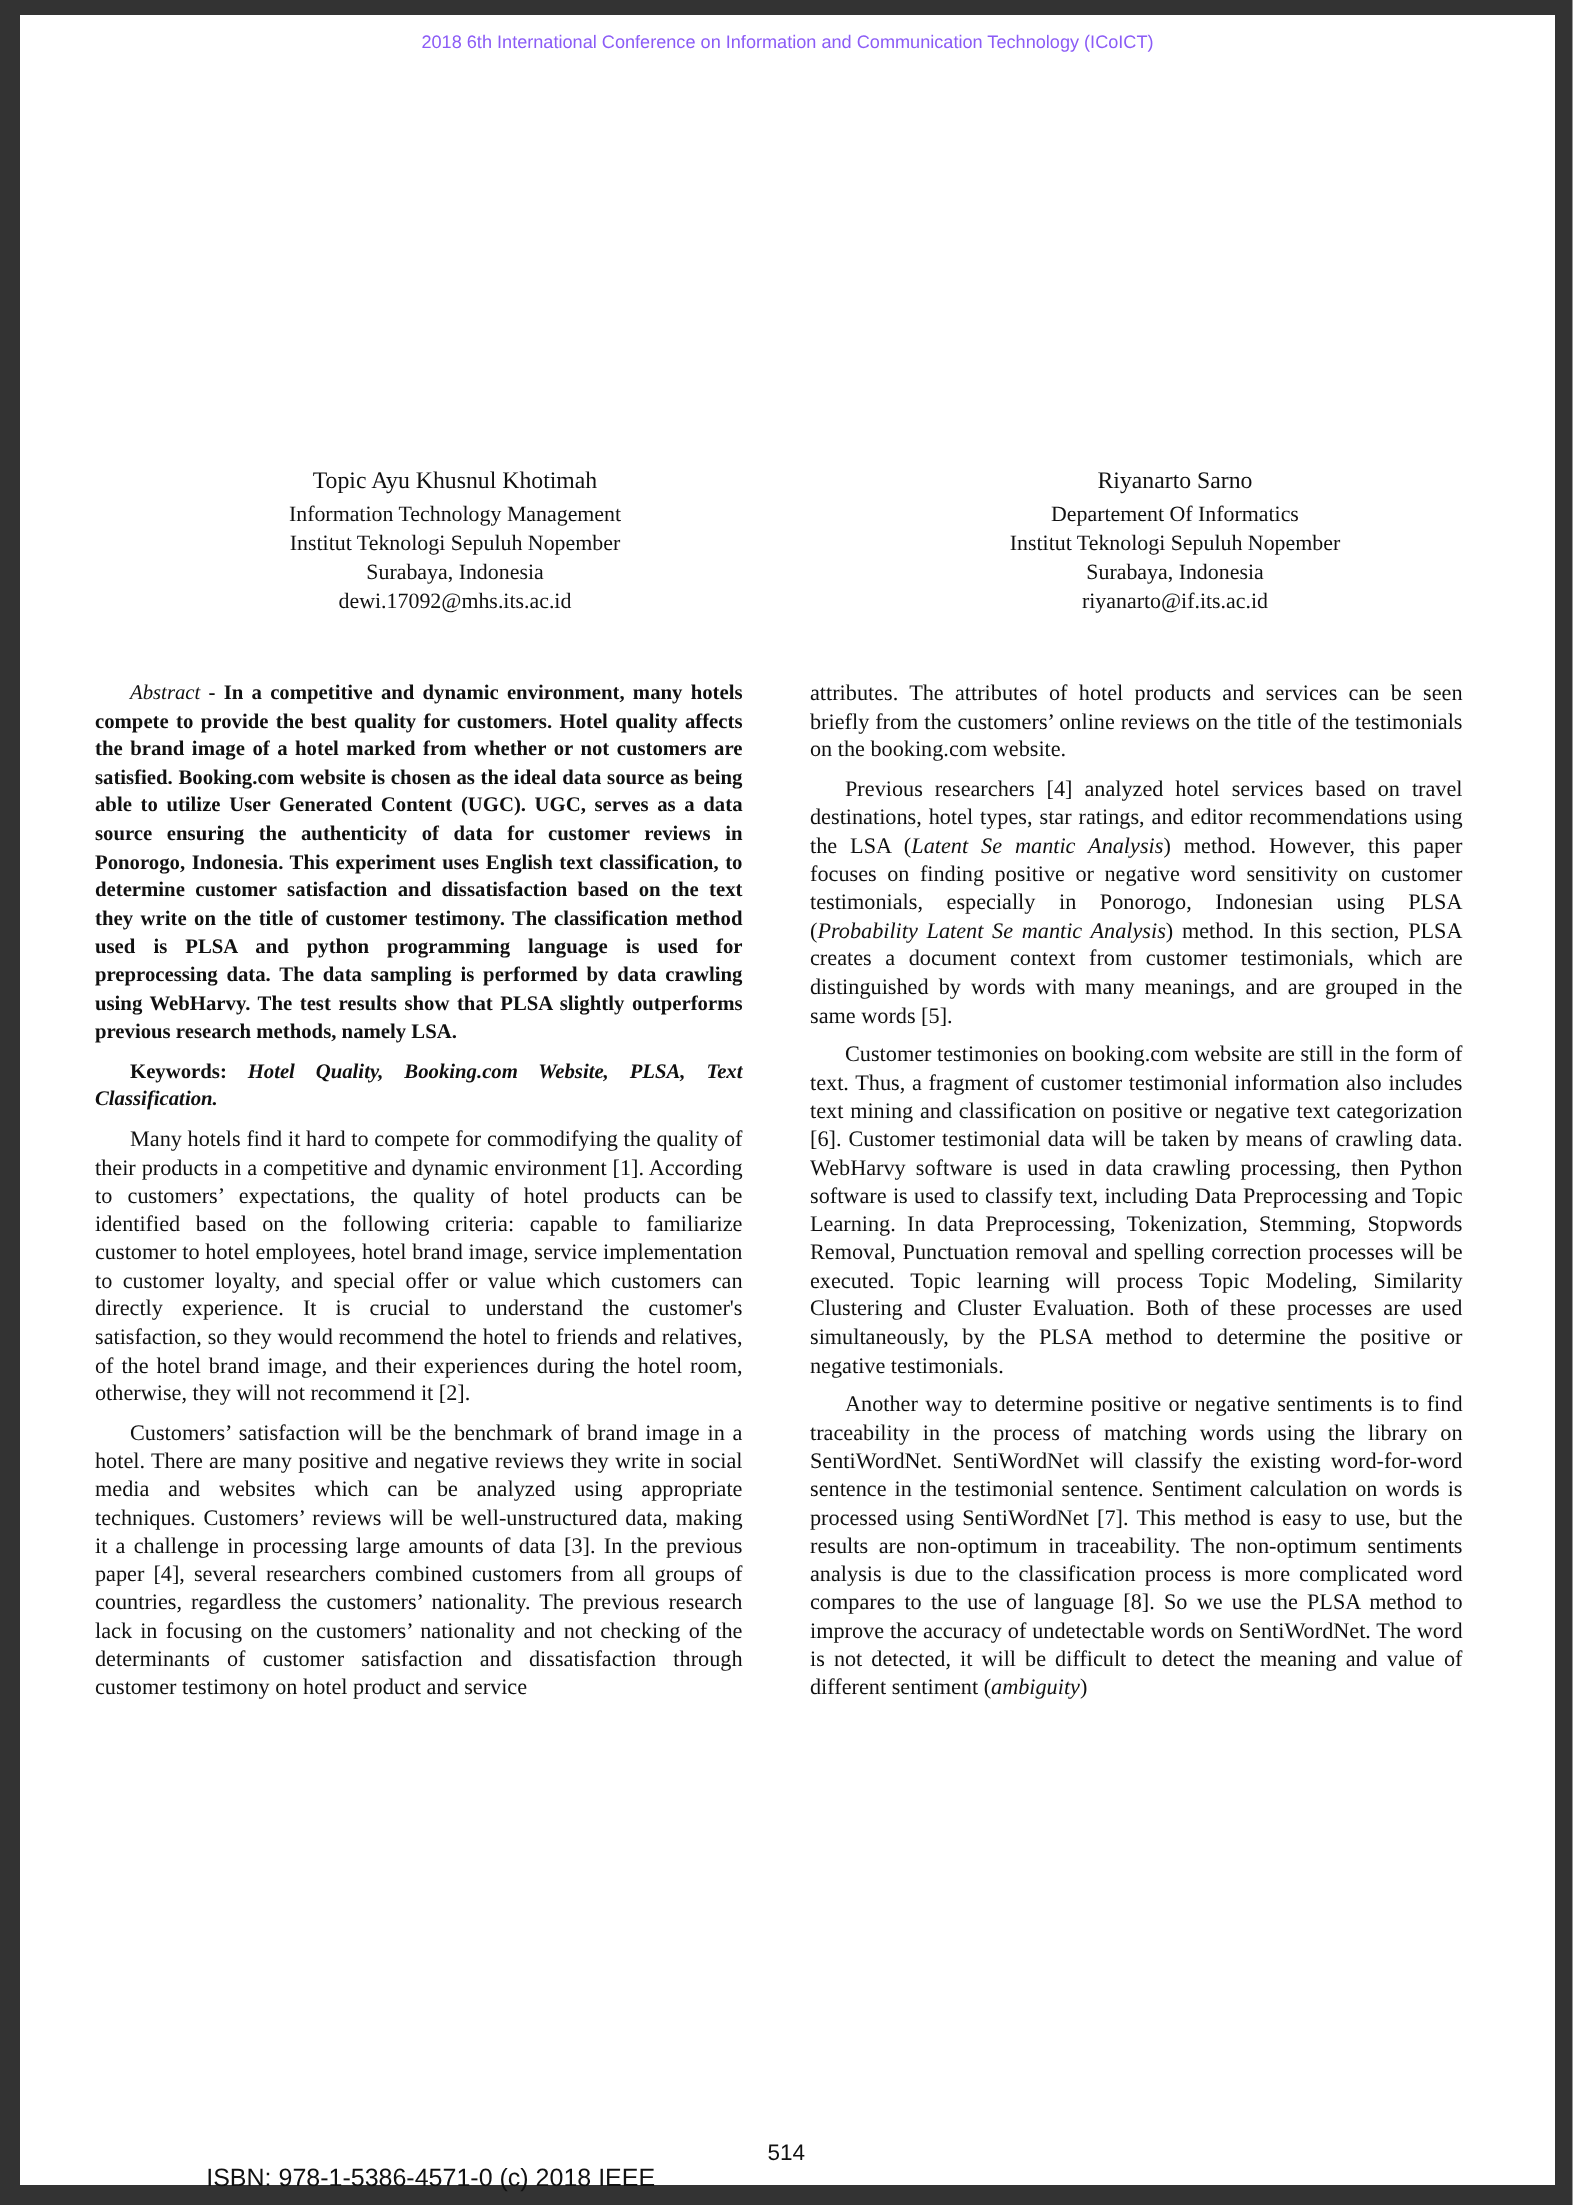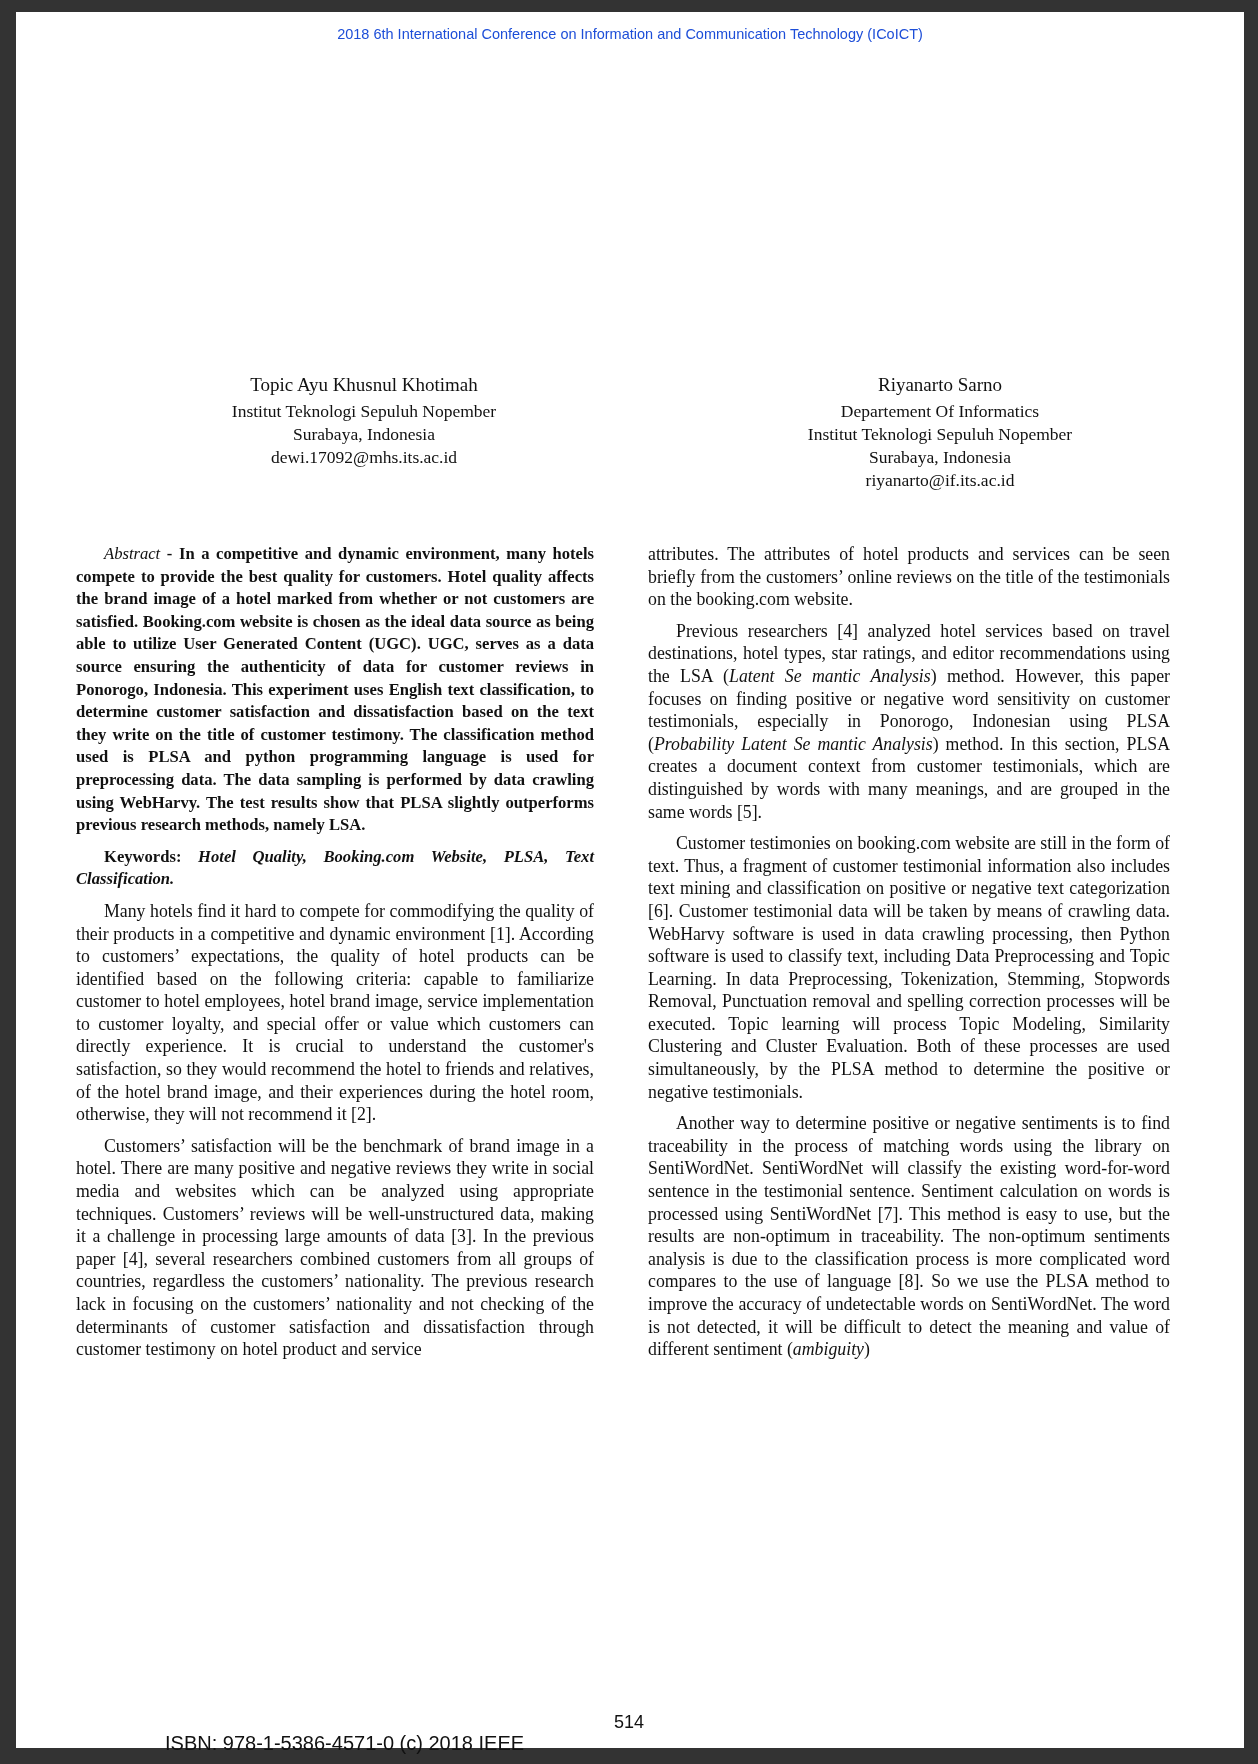--- a/index.html
+++ b/index.html
@@ -14,21 +14,21 @@
     left: 16px; top: 12px;
     width: 1228px; height: 1736px;
     background: #ffffff;
   }
   .running-head {
     position: absolute;
     left: 0; right: 0; top: 14px;
     text-align: center;
     font-family: "Liberation Sans", sans-serif;
     font-size: 14.5px;
-    color: #1d4ed8;
+    color: #8b5cf6;
   }
   .title {
     position: absolute;
     left: 60px; right: 60px; top: 113px;
     margin: 0;
     text-align: center;
     font-family: "Liberation Serif", serif;
     font-weight: bold;
     font-size: 46px;
     line-height: 60px;
@@ -91,20 +91,21 @@
 <body>
 
 <div class="sheet">
 
   <div class="running-head">2018 6th International Conference on Information and Communication Technology (ICoICT)</div>
 
 
   <div class="authors">
     <div class="author a1">
       <div class="name">Topic Ayu Khusnul Khotimah</div>
+      <div class="line">Information Technology Management</div>
       <div class="line">Institut Teknologi Sepuluh Nopember</div>
       <div class="line">Surabaya, Indonesia</div>
       <div class="line">dewi.17092@mhs.its.ac.id</div>
     </div>
     <div class="author a2">
       <div class="name">Riyanarto Sarno</div>
       <div class="line">Departement Of Informatics</div>
       <div class="line">Institut Teknologi Sepuluh Nopember</div>
       <div class="line">Surabaya, Indonesia</div>
       <div class="line">riyanarto@if.its.ac.id</div>

